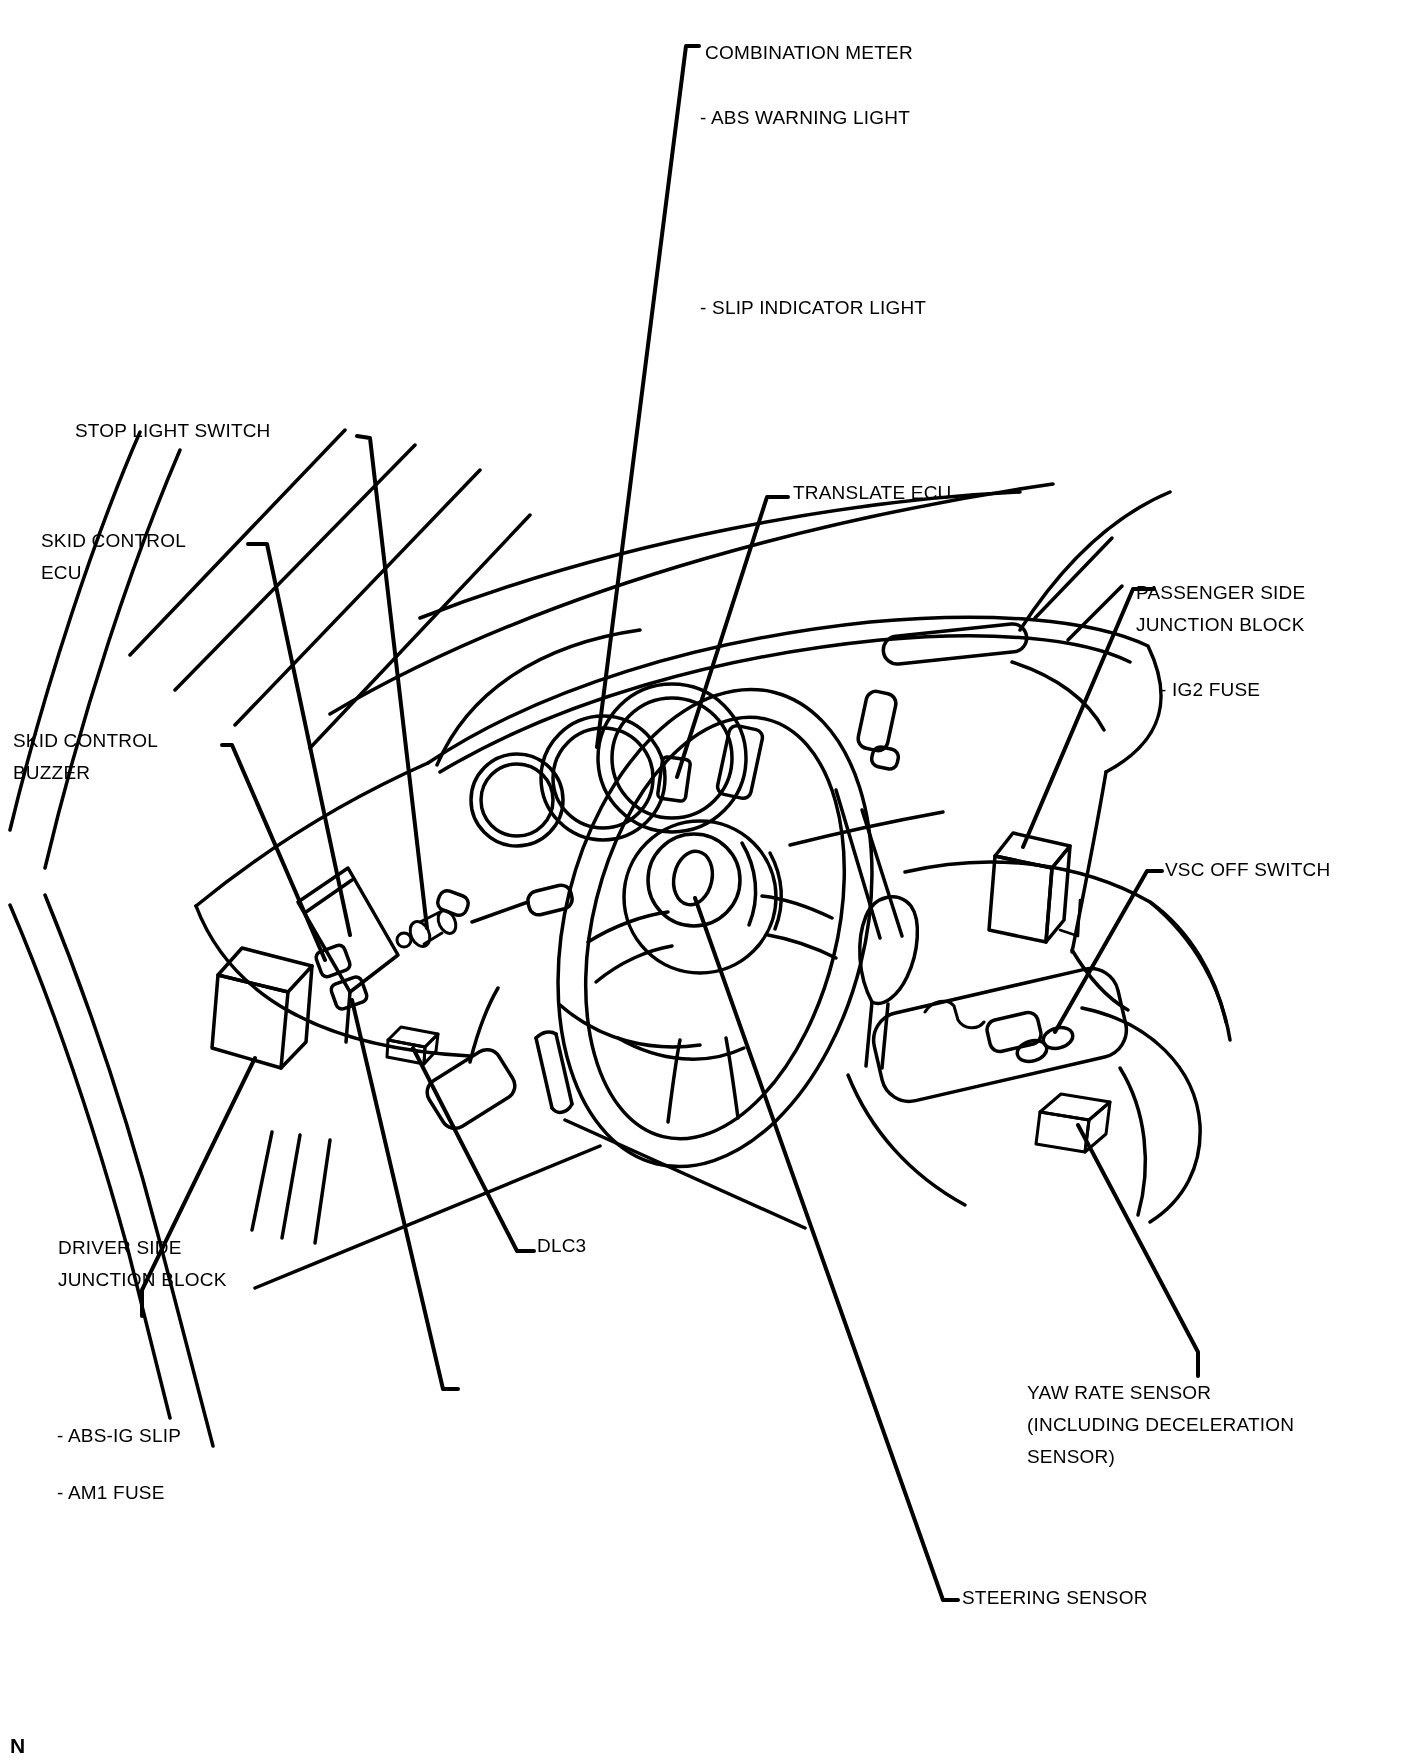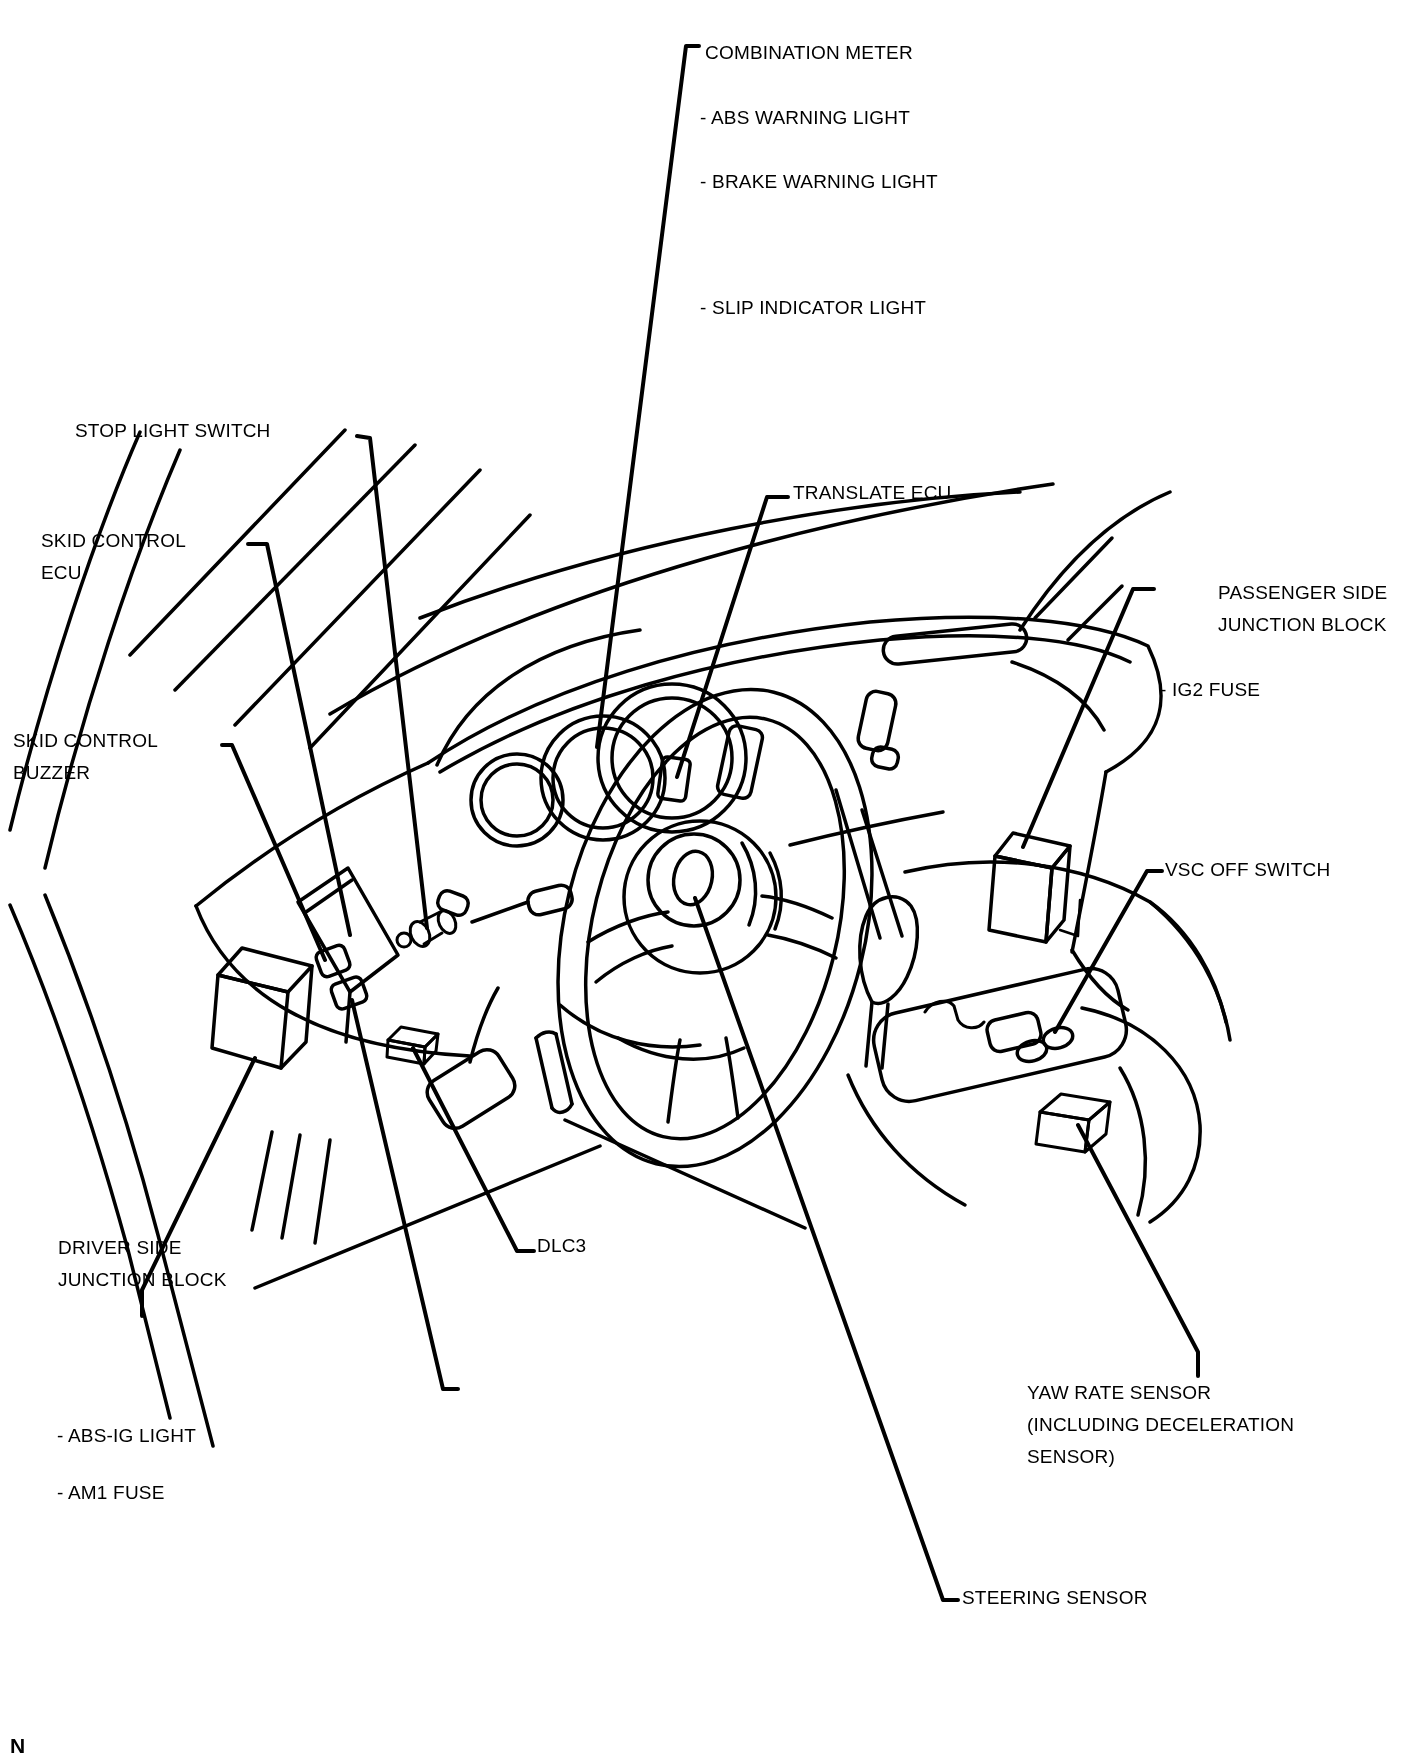--- a/index.html
+++ b/index.html
@@ -184,37 +184,36 @@
       <polyline points="534,1251 517,1251 413,1048"></polyline>
       <polyline points="142,1316 142,1290 255,1058"></polyline>
       <polyline points="458,1389 443,1389 352,1000"></polyline>
       <polyline points="1078,1125 1198,1352 1198,1376"></polyline>
       <polyline points="958,1600 943,1600 695,898"></polyline>
     </g>
   </svg>
 
   <div class="callout nowrap" style="left:705px;top:37px">COMBINATION METER</div>
   <div class="callout nowrap" style="left:700px;top:102px">- ABS WARNING LIGHT</div>
-  <div class="callout nowrap" style="left:700px;top:166px">- BRAKE WARNING LIGHT</div>
   <div class="callout nowrap" style="left:700px;top:292px">- SLIP INDICATOR LIGHT</div>
 
   <div class="callout nowrap" style="left:75px;top:415px">STOP LIGHT SWITCH</div>
   <div class="callout" style="left:41px;top:525px">SKID CONTROL
 ECU</div>
   <div class="callout nowrap" style="left:793px;top:477px">TRANSLATE ECU</div>
-  <div class="callout" style="left:1218px;top:577px">PASSENGER SIDE
+  <div class="callout" style="left:1136px;top:577px">PASSENGER SIDE
 JUNCTION BLOCK</div>
   <div class="callout nowrap" style="left:1160px;top:674px">- IG2 FUSE</div>
   <div class="callout" style="left:13px;top:725px">SKID CONTROL
 BUZZER</div>
   <div class="callout nowrap" style="left:1165px;top:854px">VSC OFF SWITCH</div>
   <div class="callout nowrap" style="left:537px;top:1230px">DLC3</div>
   <div class="callout" style="left:58px;top:1232px">DRIVER SIDE
 JUNCTION BLOCK</div>
-  <div class="callout nowrap" style="left:57px;top:1420px">- ABS-IG LIGHT</div>
+  <div class="callout nowrap" style="left:57px;top:1420px">- ABS-IG SLIP</div>
   <div class="callout nowrap" style="left:57px;top:1477px">- AM1 FUSE</div>
   <div class="callout" style="left:1027px;top:1377px">YAW RATE SENSOR
 (INCLUDING DECELERATION
 SENSOR)</div>
   <div class="callout nowrap" style="left:962px;top:1582px">STEERING SENSOR</div>
 
   <div class="pagemark" style="left:10px;top:1734px">N</div>
 </div>
 
 </body></html>

